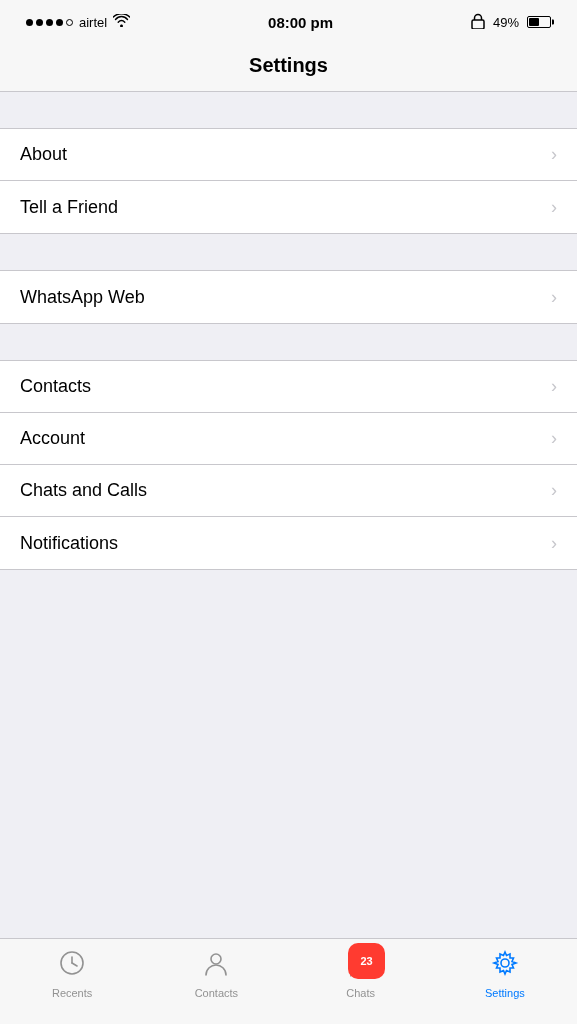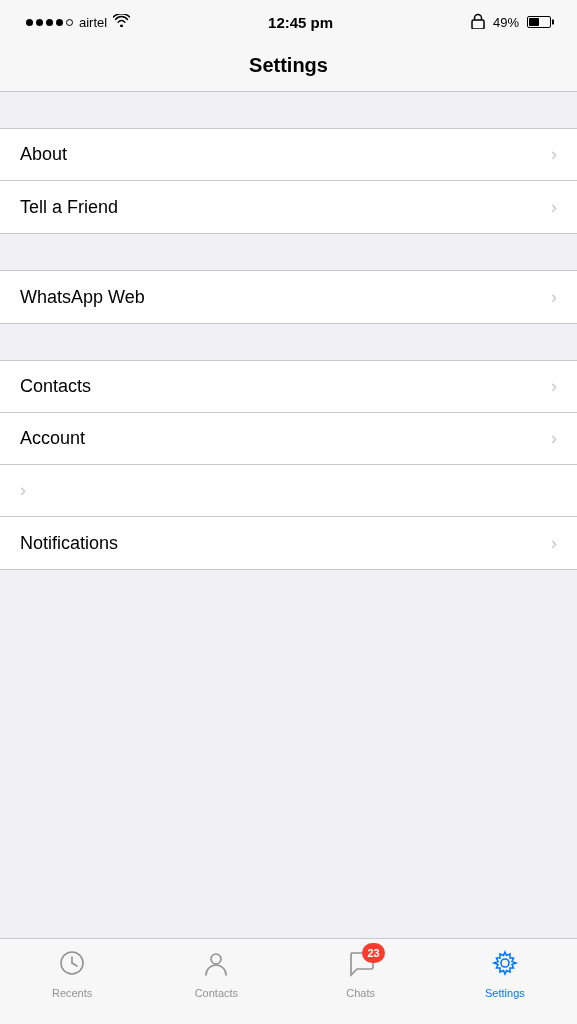--- a/index.html
+++ b/index.html
@@ -145,25 +145,25 @@
     .badge {
       position: absolute;
       top: -6px;
       right: -10px;
       background: #ff3b30;
       color: #fff;
       font-size: 11px;
       font-weight: 700;
       border-radius: 10px;
       min-width: 20px;
-      height: 20px;
+      height: 36px;
       display: flex;
       align-items: center;
       justify-content: center;
-      padding: 0 5px;
+      padding: 0 12px;
     }
     .tab-icon svg {
       width: 28px; height: 28px;
     }
 
     .content-area {
       background: #efeff4;
     }
   </style>
 </head>
@@ -181,21 +181,21 @@
     <span>airtel</span>
     <span class="wifi-icon">
       <svg width="17" height="13" viewBox="0 0 17 13">
           <path d="M8.5 10.5 C9.3 10.5 10 11.2 10 12 C10 12.8 9.3 13.5 8.5 13.5 C7.7 13.5 7 12.8 7 12 C7 11.2 7.7 10.5 8.5 10.5Z" fill="#000"></path>
           <path d="M5.2 8.2 C6.2 7.1 7.3 6.5 8.5 6.5 C9.7 6.5 10.8 7.1 11.8 8.2" fill="none" stroke="#000" stroke-width="1.4" stroke-linecap="round"></path>
           <path d="M2.5 5.5 C4.2 3.5 6.2 2.5 8.5 2.5 C10.8 2.5 12.8 3.5 14.5 5.5" fill="none" stroke="#000" stroke-width="1.4" stroke-linecap="round"></path>
           <path d="M0.3 3 C2.5 0.8 5.4 -0.3 8.5 -0.3 C11.6 -0.3 14.5 0.8 16.7 3" fill="none" stroke="#000" stroke-width="1.4" stroke-linecap="round"></path>
         </svg>
     </span>
   </div>
-  <div class="status-center">12:45 pm</div>
+  <div class="status-center">08:00 pm</div>
   <div class="status-right">
     <span>
       <svg width="14" height="16" viewBox="0 0 14 16">
           <rect x="1" y="7" width="12" height="9" rx="1.5" fill="none" stroke="#000" stroke-width="1.5"></rect>
           <path d="M3.5 7 V5 A3.5 3.5 0 0 1 10.5 5 V7" fill="none" stroke="#000" stroke-width="1.5"></path>
         </svg>
     </span>
     <span>49%</span>
     <div class="battery">
       <div class="battery-fill"></div>
@@ -233,20 +233,21 @@
   <div class="settings-group">
     <div class="settings-item">
       <span class="settings-item-label">Contacts</span>
       <span class="chevron">›</span>
     </div>
     <div class="settings-item">
       <span class="settings-item-label">Account</span>
       <span class="chevron">›</span>
     </div>
     <div class="settings-item">
+      <span class="settings-item-label">Chats and Calls</span>
       <span class="chevron">›</span>
     </div>
     <div class="settings-item">
       <span class="settings-item-label">Notifications</span>
       <span class="chevron">›</span>
     </div>
   </div>
 
 </div>
 

